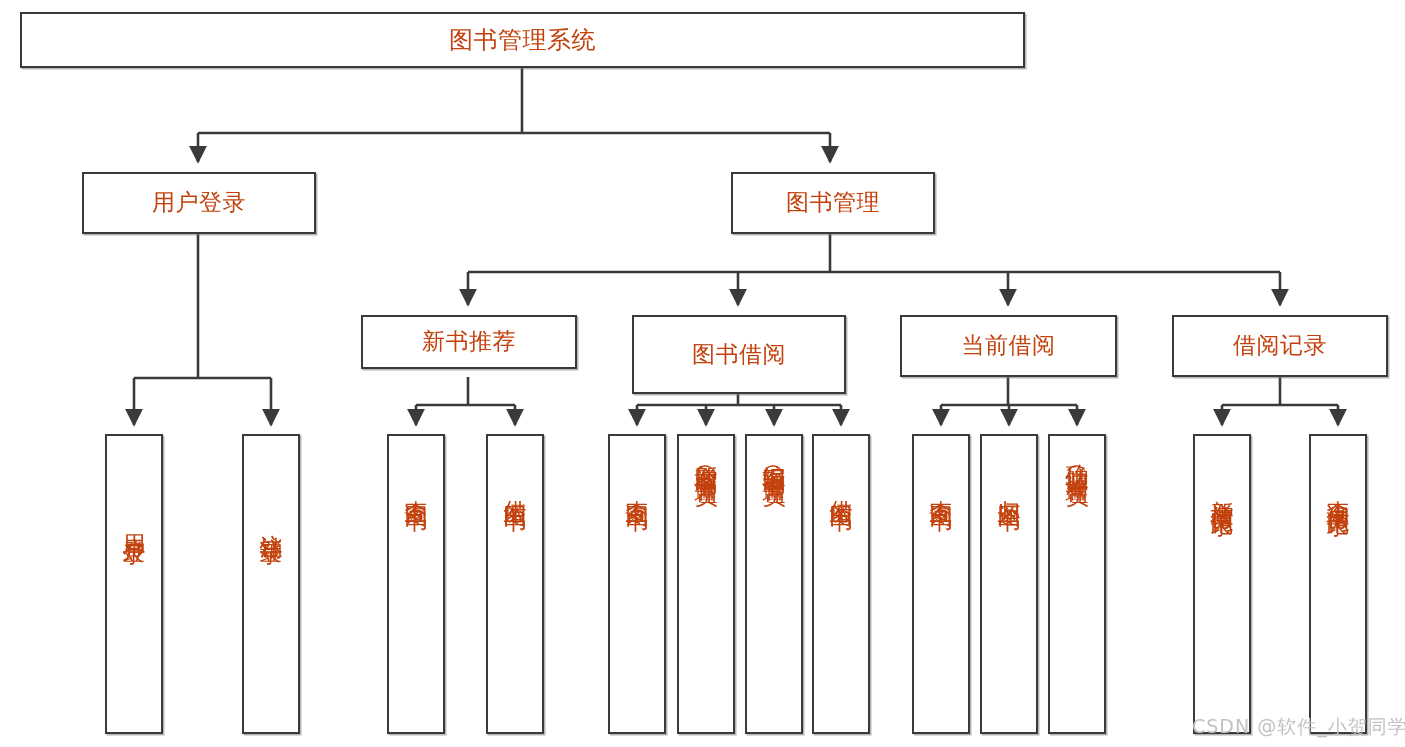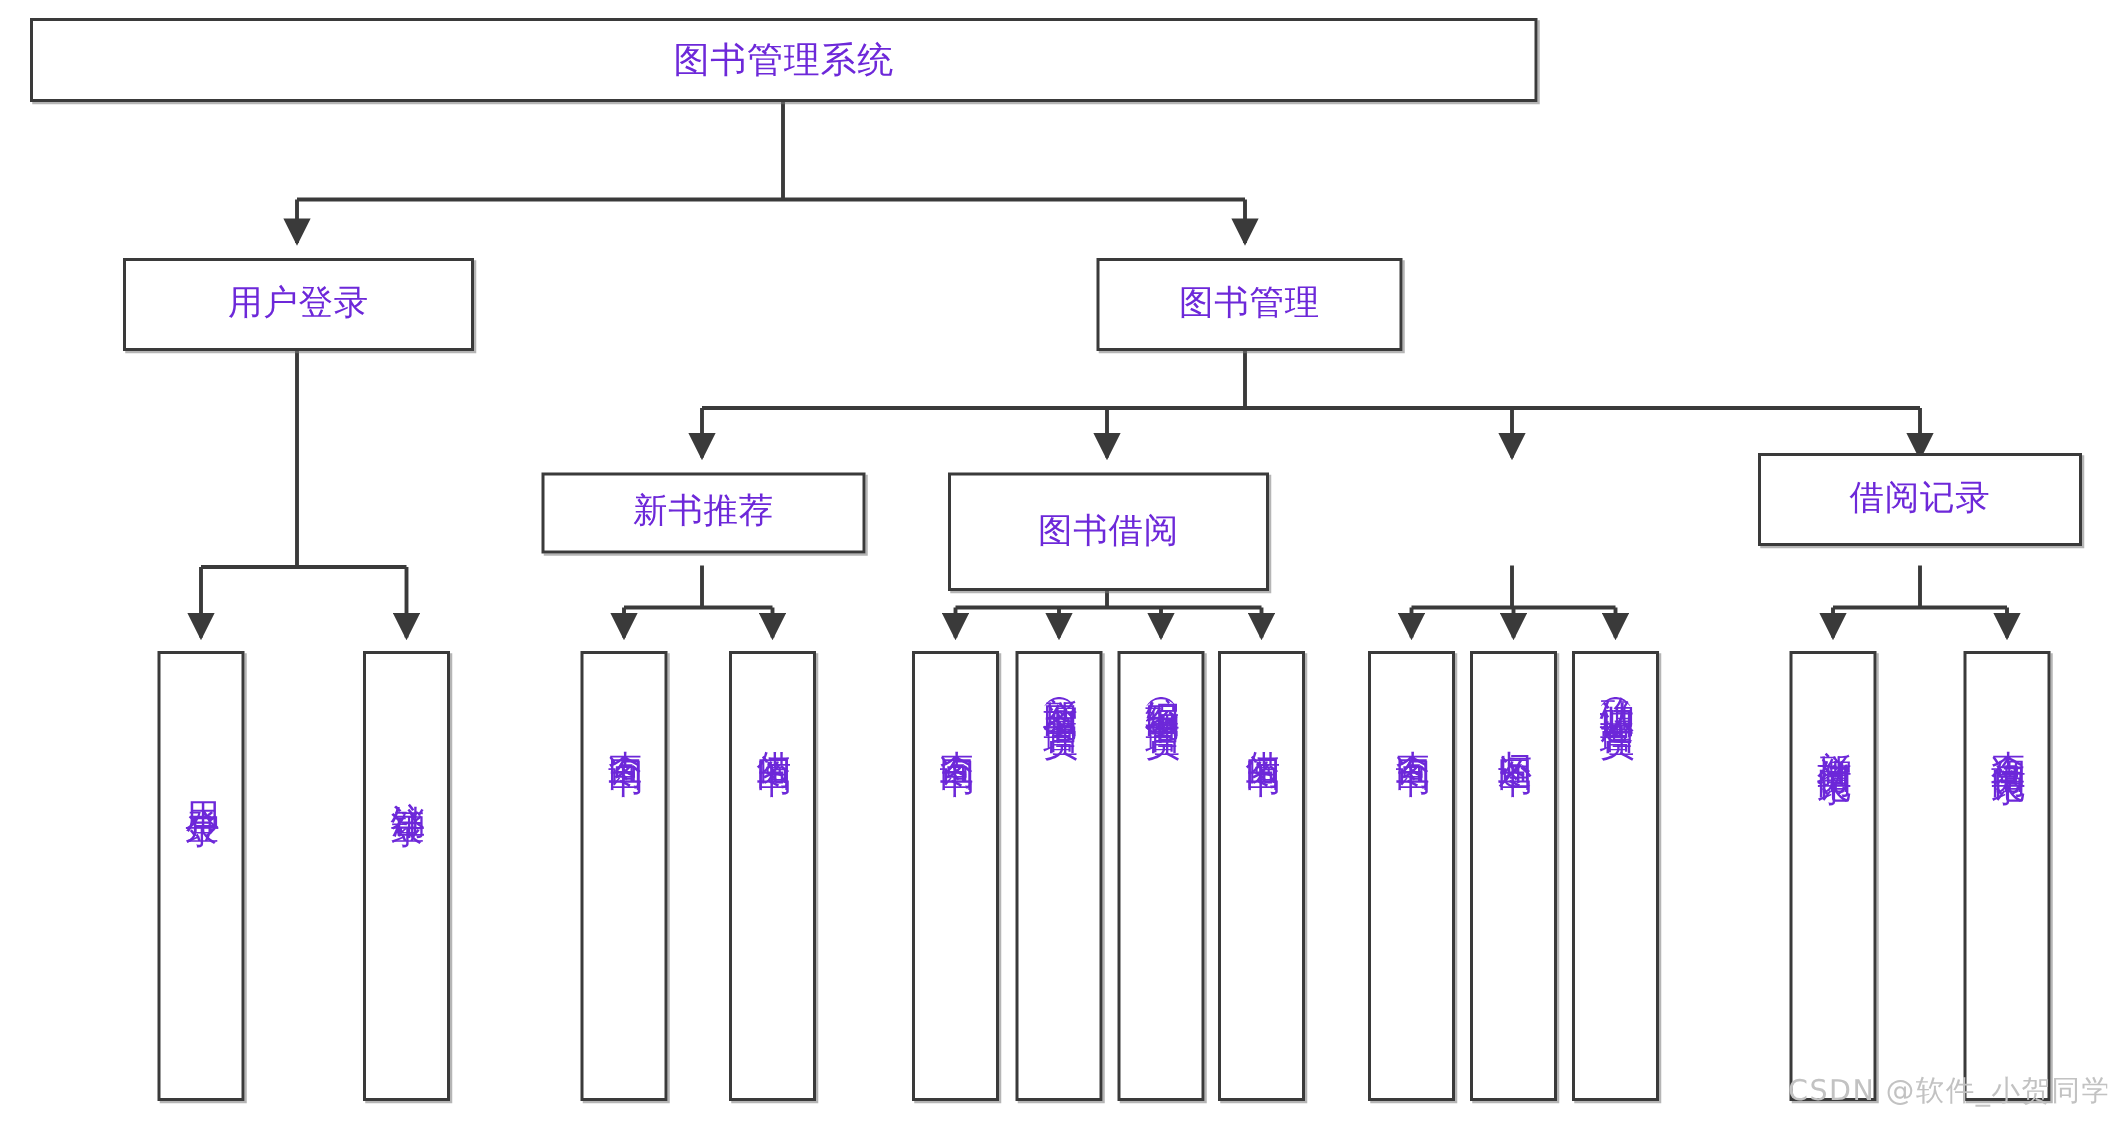--- a/index.html
+++ b/index.html
@@ -28,21 +28,21 @@
   }
   .node {
     position: absolute;
     box-sizing: border-box;
     background: #ffffff;
     border: 2px solid #3a3a3a;
     box-shadow: 1.5px 1.5px 0 0 rgba(120,120,120,0.55);
     display: flex;
     align-items: center;
     justify-content: center;
-    color: #6d28d9;
+    color: #c2410c;
   }
   .node .label {
     display: block;
     text-align: center;
     line-height: 1.18;
     letter-spacing: 0.5px;
     white-space: nowrap;
   }
   
   .node.horiz .label {
@@ -148,21 +148,24 @@
   <div class="node horiz" style="left:731px; top:172px; width:204px; height:62px;">
     <span class="label">图书管理</span>
   </div>
 
   <div class="node horiz" style="left:361px; top:315px; width:216px; height:54px;">
     <span class="label">新书推荐</span>
   </div>
   <div class="node horiz" style="left:632px; top:315px; width:214px; height:79px;">
     <span class="label">图书借阅</span>
   </div>
-  <div class="node horiz" style="left:1172px; top:302px; width:216px; height:62px;">
+  <div class="node horiz" style="left:900px; top:315px; width:217px; height:62px;">
+    <span class="label">当前借阅</span>
+  </div>
+  <div class="node horiz" style="left:1172px; top:315px; width:216px; height:62px;">
     <span class="label">借阅记录</span>
   </div>
 
   <div class="node vert mid" style="left:105px; top:434px; width:58px; height:300px;">
     <span class="label">用户登录</span>
   </div>
   <div class="node vert mid" style="left:242px; top:434px; width:58px; height:300px;">
     <span class="label">注销登录</span>
   </div>
 

